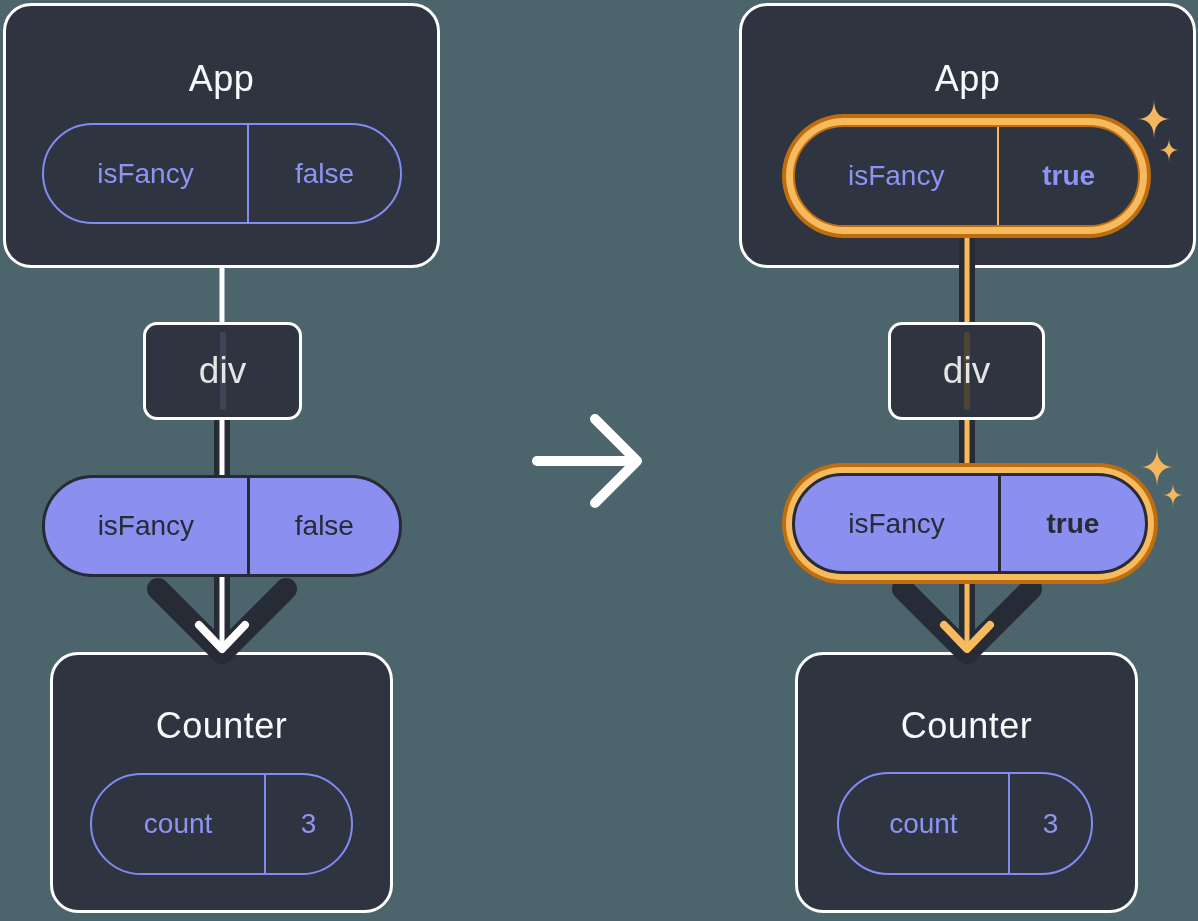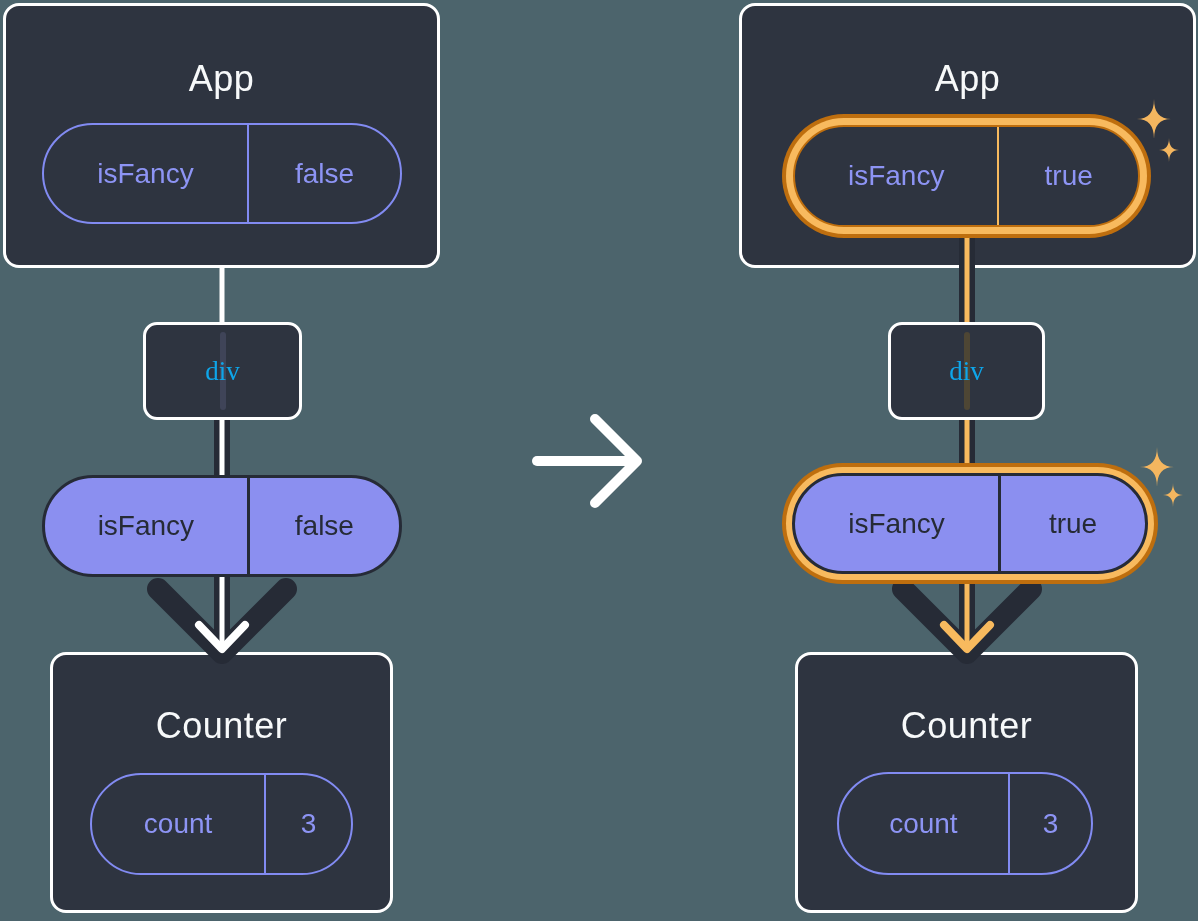--- a/index.html
+++ b/index.html
@@ -5,29 +5,29 @@
   html,body{margin:0;padding:0;background:#4C646C;}
   .canvas{
     position:relative;width:1198px;height:921px;background:#4C646C;
     font-family:"Liberation Sans","DejaVu Sans",sans-serif;overflow:hidden;
   }
   .layer{position:absolute;inset:0;}
   .z1{z-index:1}.z2{z-index:2}.z3{z-index:3}.z4{z-index:4}
 
   .card{
     position:absolute;background:#2E3440;border:3px solid #FFFFFF;
-    border-radius:16px;box-sizing:border-box;
+    border-radius:28px;box-sizing:border-box;
   }
   .card-title{
     position:absolute;left:0;right:0;text-align:center;
     color:#F7F9FA;font-size:36px;font-weight:500;line-height:1;letter-spacing:.5px;
   }
   .div-label{
     position:absolute;inset:0;display:flex;align-items:center;justify-content:center;
-    color:#0ea5e9;font-size:27px;font-weight:500;font-family:Liberation Serif, serif;
+    color:#e5e5e5;font-size:37px;font-weight:500;
   }
   .residue{
     position:absolute;left:50%;transform:translateX(-50%);
     top:7px;bottom:7px;width:6px;border-radius:3px;
   }
   .residue.purple{background:#3F4458;}
   .residue.orange{background:#4E4634;}
 
   .pill{
     position:absolute;display:flex;align-items:stretch;border-radius:999px;
@@ -47,21 +47,21 @@
     background:#2E3440;border:2px solid #BE6E0E;color:#8D94F4;
     box-shadow:0 0 0 7px #F8BA5E, 0 0 0 11px #BE6E0E;
   }
   .pill.fancy-dark .seg-l{border-right:2px solid #F8BA5E;}
   .pill.fancy-solid{
     background:#8B8FF0;border:3px solid #262B36;color:#262B36;font-weight:500;
     box-shadow:0 0 0 6px #F8BA5E, 0 0 0 10px #BE6E0E;
   }
   .pill.fancy-solid .seg-l{border-right:3px solid #262B36;}
 
-  .bold{font-weight:400;}
+  .bold{font-weight:700;}
   .w57{width:57%}.w59{width:59%}.w58{width:58%}.w665{width:66.5%}.w67{width:67%}
 
   .sparkle{position:absolute;}
 </style>
 </head>
 <body>
 
 <div class="canvas">
 
   <div class="layer z1">

